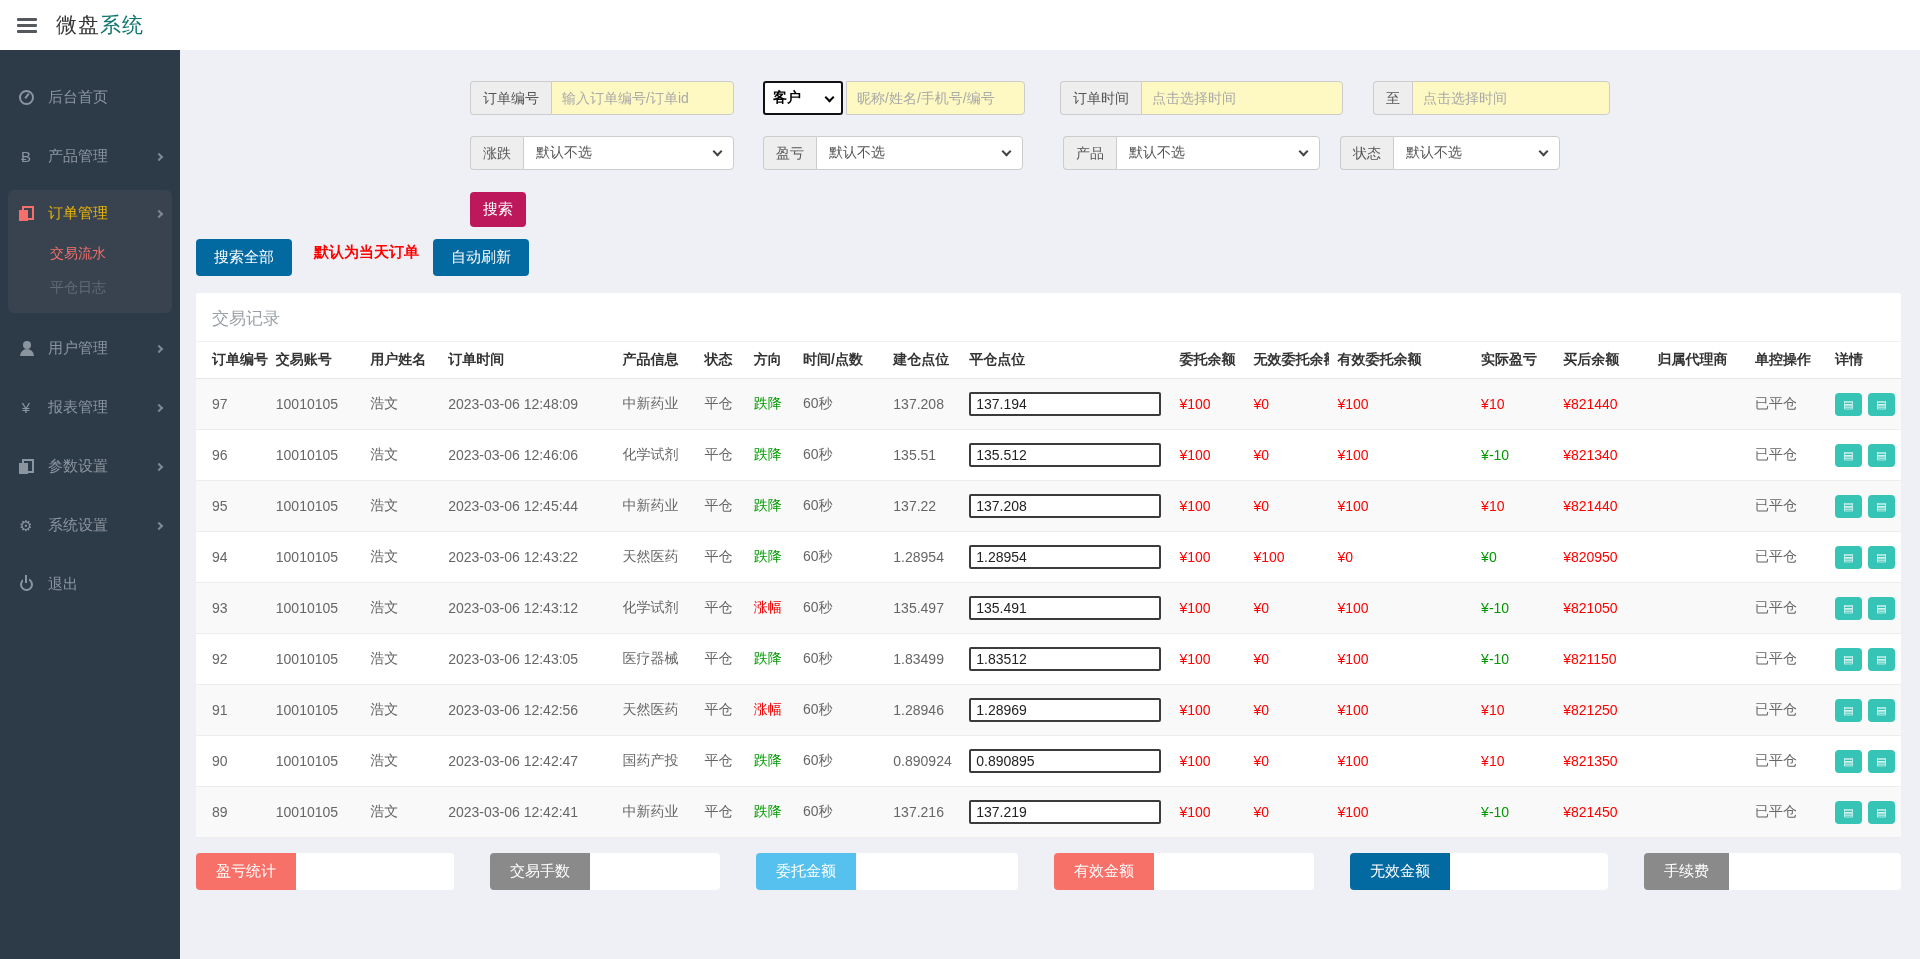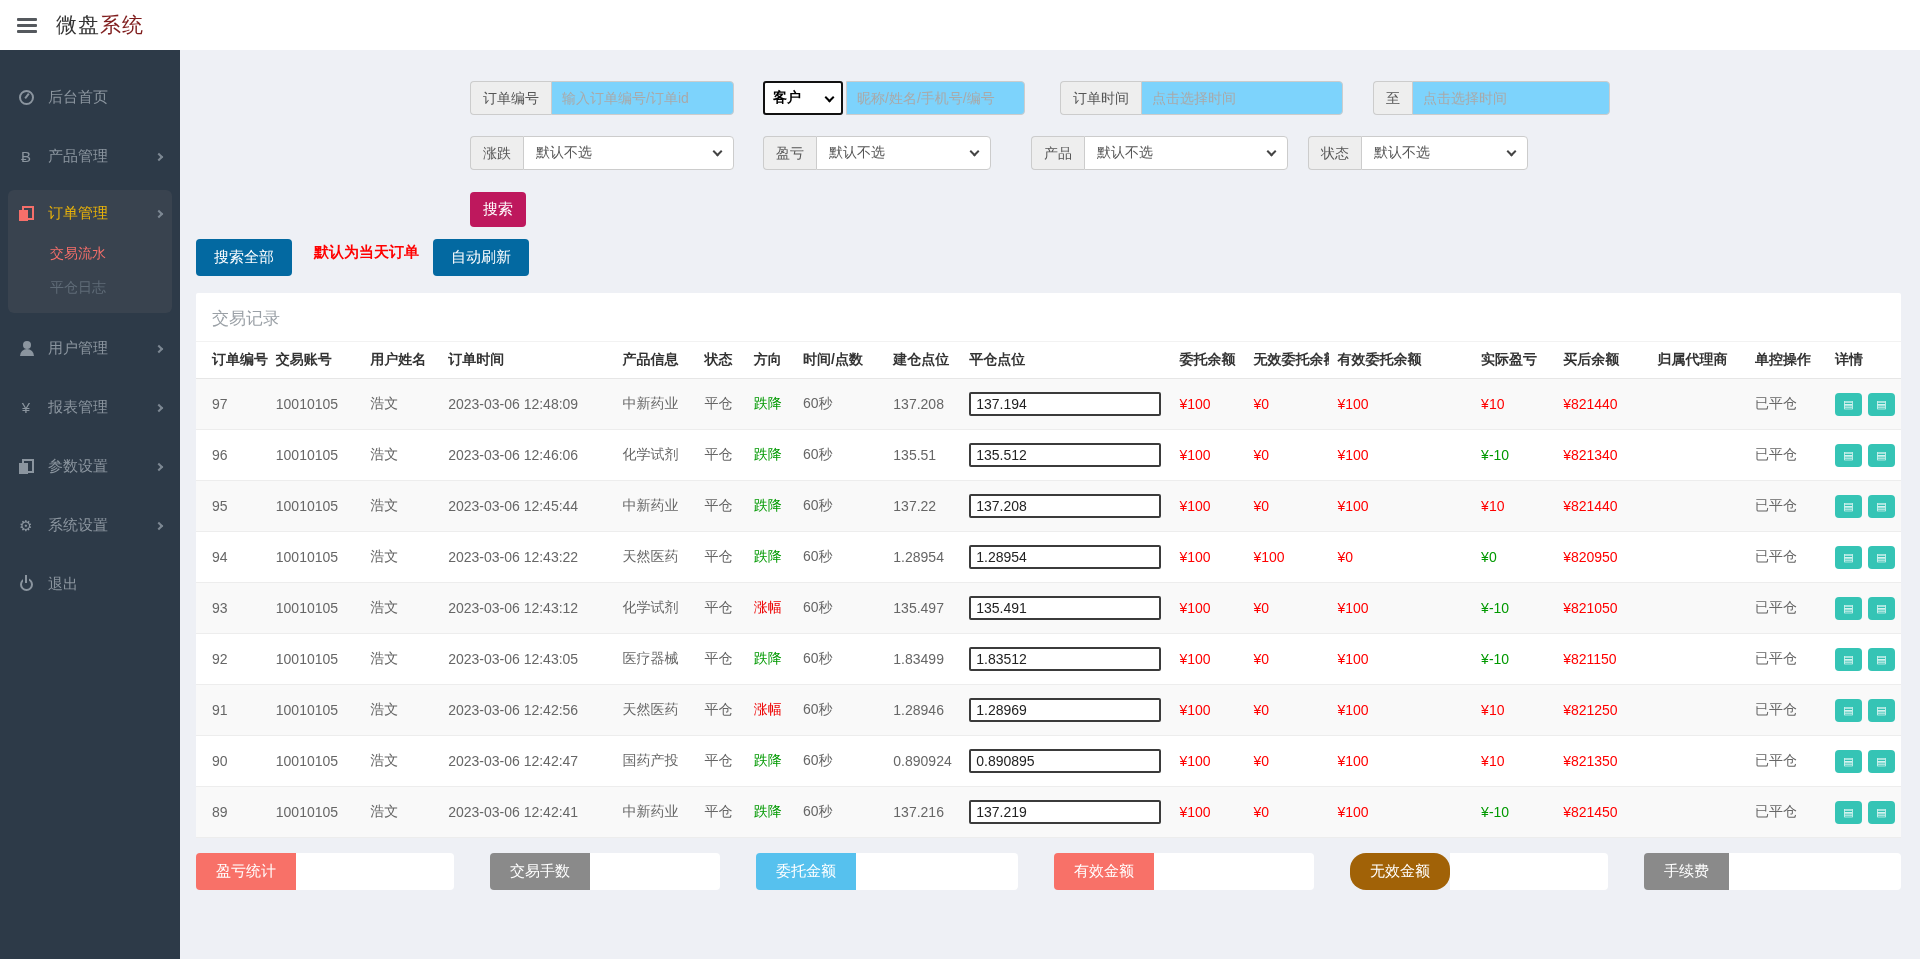--- a/index.html
+++ b/index.html
@@ -5,21 +5,21 @@
   *{box-sizing:border-box}
   html,body{margin:0;padding:0}
   body{width:1920px;height:959px;overflow:hidden;position:relative;
        background:#eef0f5;font-family:"Liberation Sans","DejaVu Sans",sans-serif;color:#333}
 
   
   .topbar{height:50px;background:#fff;display:flex;align-items:center;padding-left:17px}
   .burger{width:20px;display:flex;flex-direction:column;gap:3px;cursor:pointer}
   .burger i{height:3px;background:#55595e;border-radius:1px}
   .brand{margin-left:19px;font-size:21px;color:#333;letter-spacing:1px}
-  .brand .red{color:#7f1d1d}
+  .brand .red{color:#0f766e}
 
   
   .sidebar{position:absolute;top:50px;left:0;bottom:0;width:180px;background:#2d3a48;padding-top:22px}
   .nav-item{display:flex;align-items:center;padding:16px;margin-bottom:8px;color:#8b959f;font-size:15px;cursor:pointer}
   .nav-item .icon{width:20px;margin-right:12px;display:inline-flex;justify-content:center;align-items:center;color:#8b959f;font-style:normal;font-size:15px}
   .nav-item .nav-label{flex:1;white-space:nowrap}
   .arr{width:6px;height:6px;border-top:2px solid #7d8893;border-right:2px solid #7d8893;transform:rotate(45deg);margin-right:2px}
   .nav-panel{background:#39434f;border-radius:6px;margin:2px 8px 10px;padding-bottom:8px}
   .nav-panel .nav-item{padding:14px 8px;margin-bottom:0}
   .nav-item.active .icon{color:#f66f6a}
@@ -39,30 +39,30 @@
   .ic-power::after{content:'';position:absolute;left:3.5px;top:-5px;width:2px;height:8px;background:currentColor;box-shadow:0 0 0 2px #2d3a48}
 
   
   .content{position:absolute;left:180px;top:50px;right:0;bottom:0;overflow:hidden}
   .filters{padding:31px 0 0 290px}
   .frow{display:flex;margin-bottom:21px}
   .fg{display:flex;height:34px}
   .addon{background:#eee;border:1px solid #ccc;border-right:none;border-radius:4px 0 0 4px;
          padding:0 12px;line-height:32px;font-size:14px;color:#555;white-space:nowrap}
   .fg input{flex:1;min-width:0;border:1px solid #ccc;border-radius:0 4px 4px 0;padding:0 10px;
-            font-size:14px;color:#333;outline:none;background:#7dd3fc;font-family:inherit}
+            font-size:14px;color:#333;outline:none;background:#fef9c3;font-family:inherit}
   .fg input::placeholder{color:#a9a9a9}
   .selbox{flex:1;border:1px solid #ccc;border-radius:0 4px 4px 0;background:#fff;display:flex;align-items:center;
           padding:0 12px;font-size:14px;color:#555;position:relative;cursor:pointer}
   .caret{position:absolute;right:12px;top:11px;width:7px;height:7px;border-right:2px solid #444;border-bottom:2px solid #444;transform:rotate(45deg)}
   .client-select{width:80px;border:2px solid #111;border-radius:3px;background:#fff;display:flex;align-items:center;
                  padding:0 8px;font-size:14px;font-weight:bold;color:#000;position:relative;margin-right:3px;cursor:pointer}
   .client-select .caret{right:8px;border-color:#000}
   .w-a{width:264px;margin-right:29px}.w-b{width:262px;margin-right:35px}.w-c{width:283px;margin-right:30px}.w-d{width:237px}
-  .w-e{width:264px;margin-right:29px}.w-f{width:228px;margin-right:40px}.w-g{width:257px;margin-right:20px}.w-h{width:220px}
+  .w-e{width:264px;margin-right:29px}.w-f{width:260px;margin-right:40px}.w-g{width:257px;margin-right:20px}.w-h{width:220px}
 
   .btn{border:none;border-radius:4px;color:#fff;font-size:15px;cursor:pointer;font-family:inherit;white-space:nowrap}
   .btn-green{background:#be185d;padding:8px 13px}
   .btn-red{background:#0369a1;padding:9px 18px}
   .actions{margin:12px 0 0 16px;display:flex;align-items:center}
   .note{color:#f00;font-weight:bold;font-size:15px;margin:0 14px 10px 22px;white-space:nowrap}
 
   
   .card{background:#fff;margin:17px 19px 0 16px;border-radius:2px}
   .card-title{padding:14px 16px 11px;font-size:17px;color:#9aa0a6;border-bottom:1px solid #f2f2f2}
@@ -476,21 +476,21 @@
       </div>
       <div class="stat" style="width: 262px;">
         <span class="stat-label" style="background: rgb(86, 193, 238);">委托金额</span>
         <div class="stat-field"></div>
       </div>
       <div class="stat" style="width: 260px;">
         <span class="stat-label" style="background: rgb(248, 113, 104);">有效金额</span>
         <div class="stat-field"></div>
       </div>
       <div class="stat" style="width: 258px;">
-        <span class="stat-label" style="background: #a16207; border-radius: 16px;">无效金额</span>
+        <span class="stat-label" style="background: #0369a1;">无效金额</span>
         <div class="stat-field"></div>
       </div>
       <div class="stat" style="width: 257px;">
         <span class="stat-label" style="background: rgb(138, 138, 138);">手续费</span>
         <div class="stat-field"></div>
       </div>
     </div>
 </div>
 
 </body></html>

